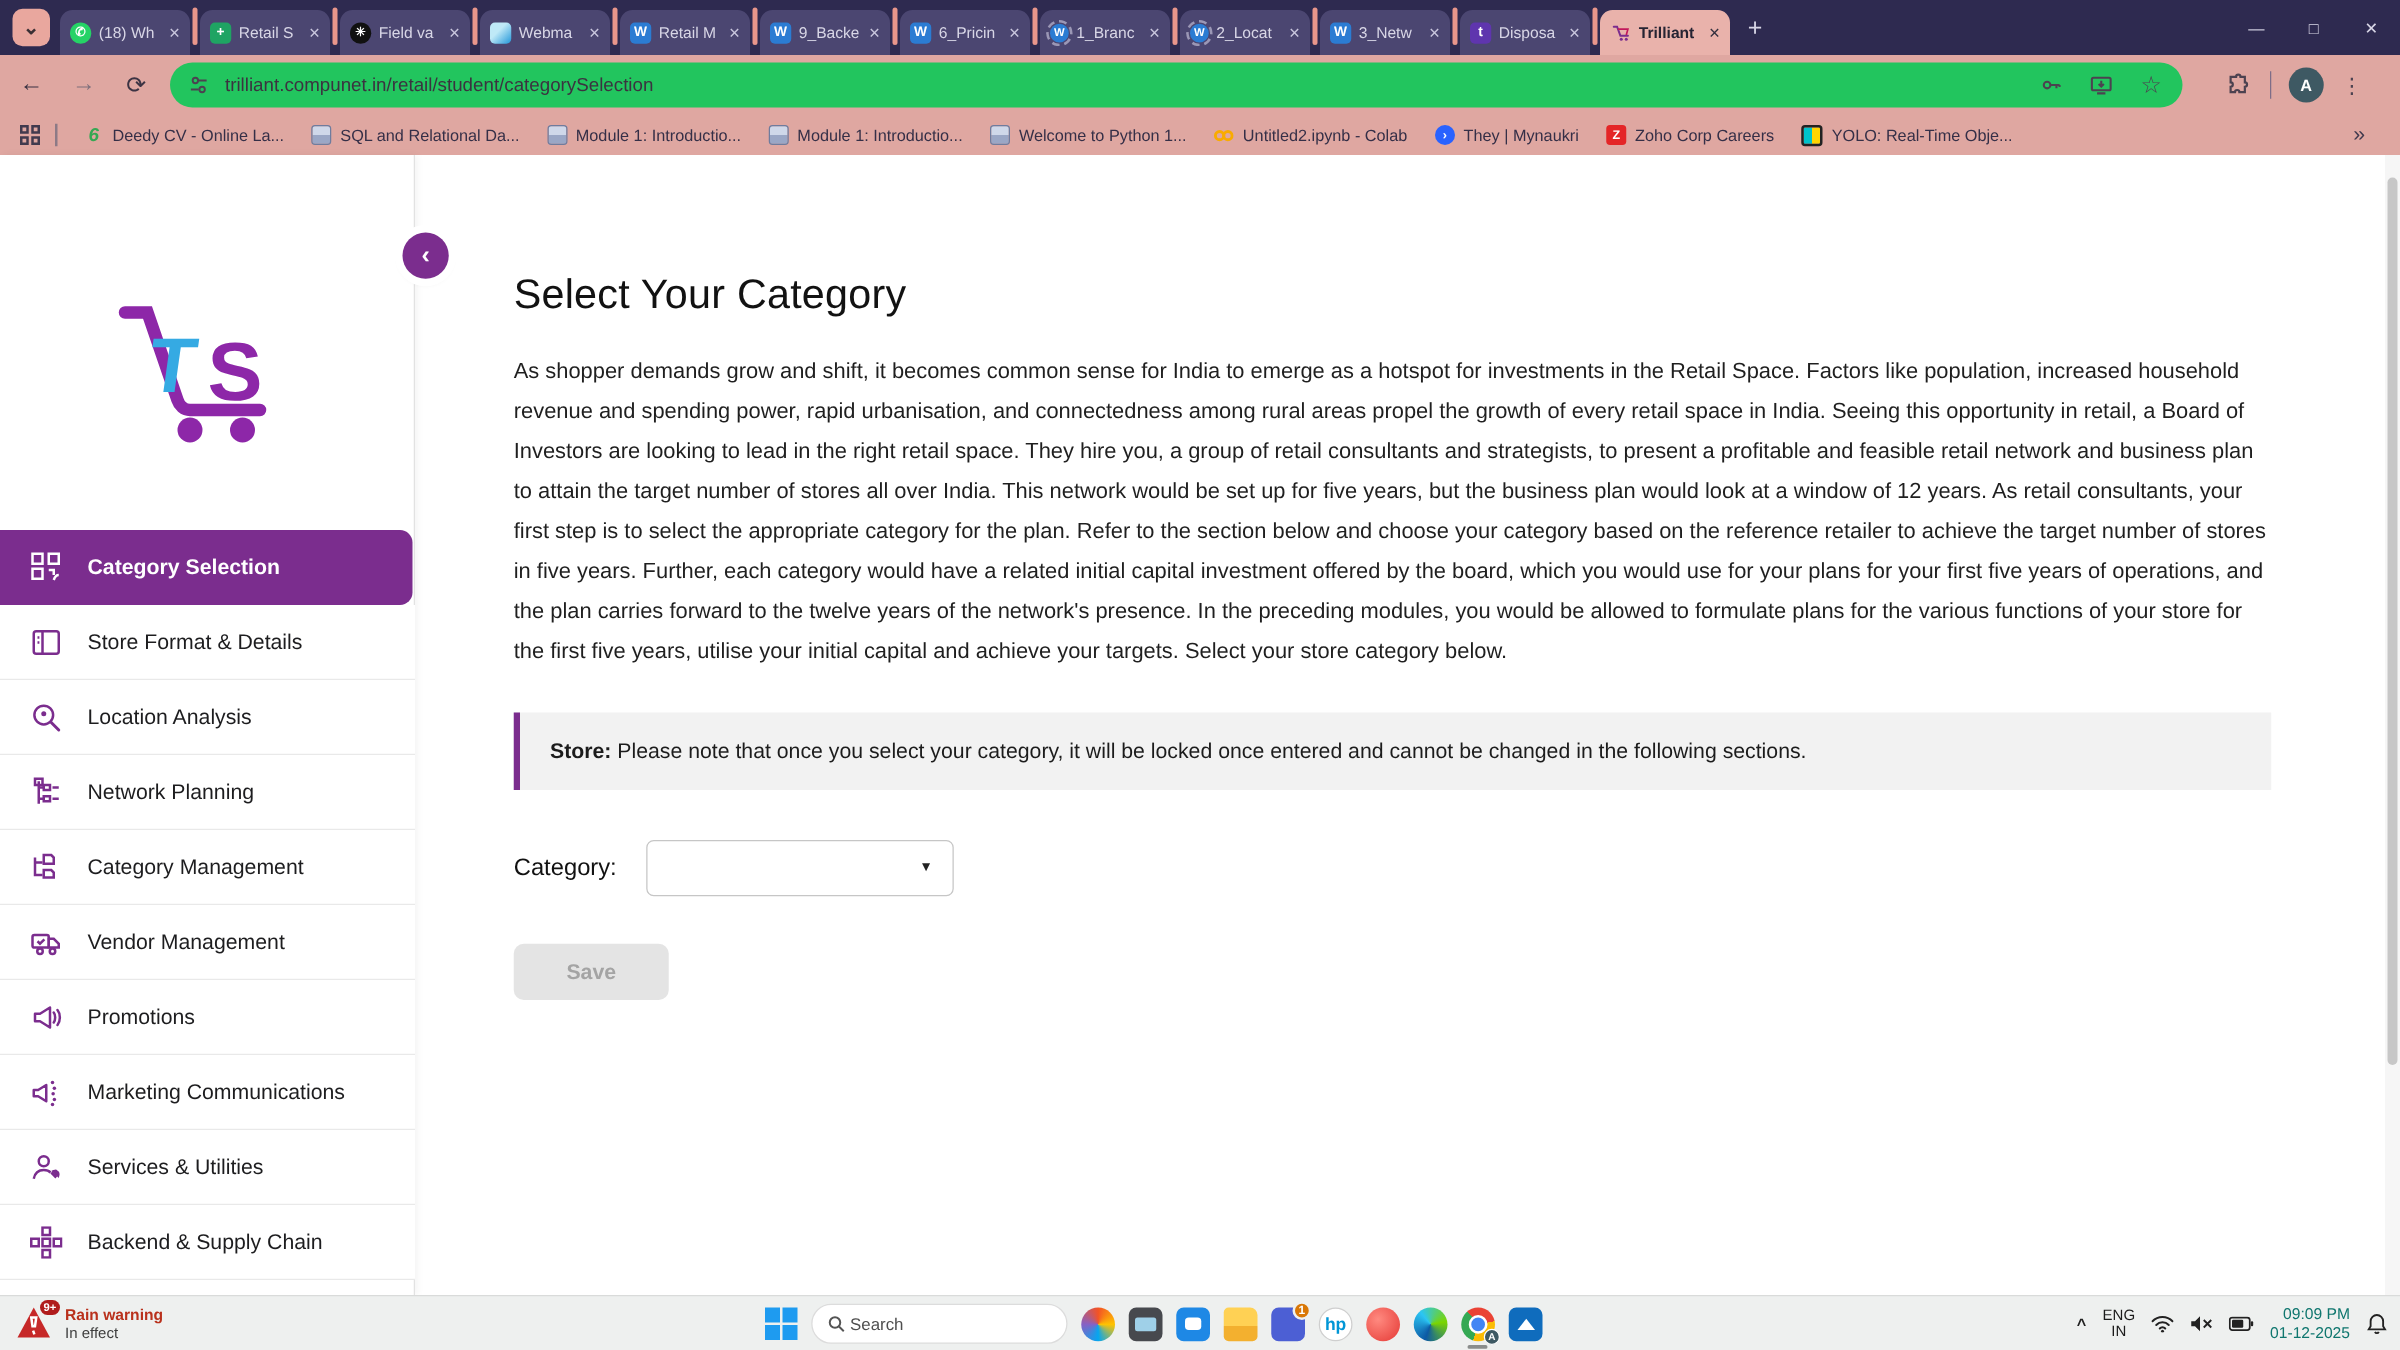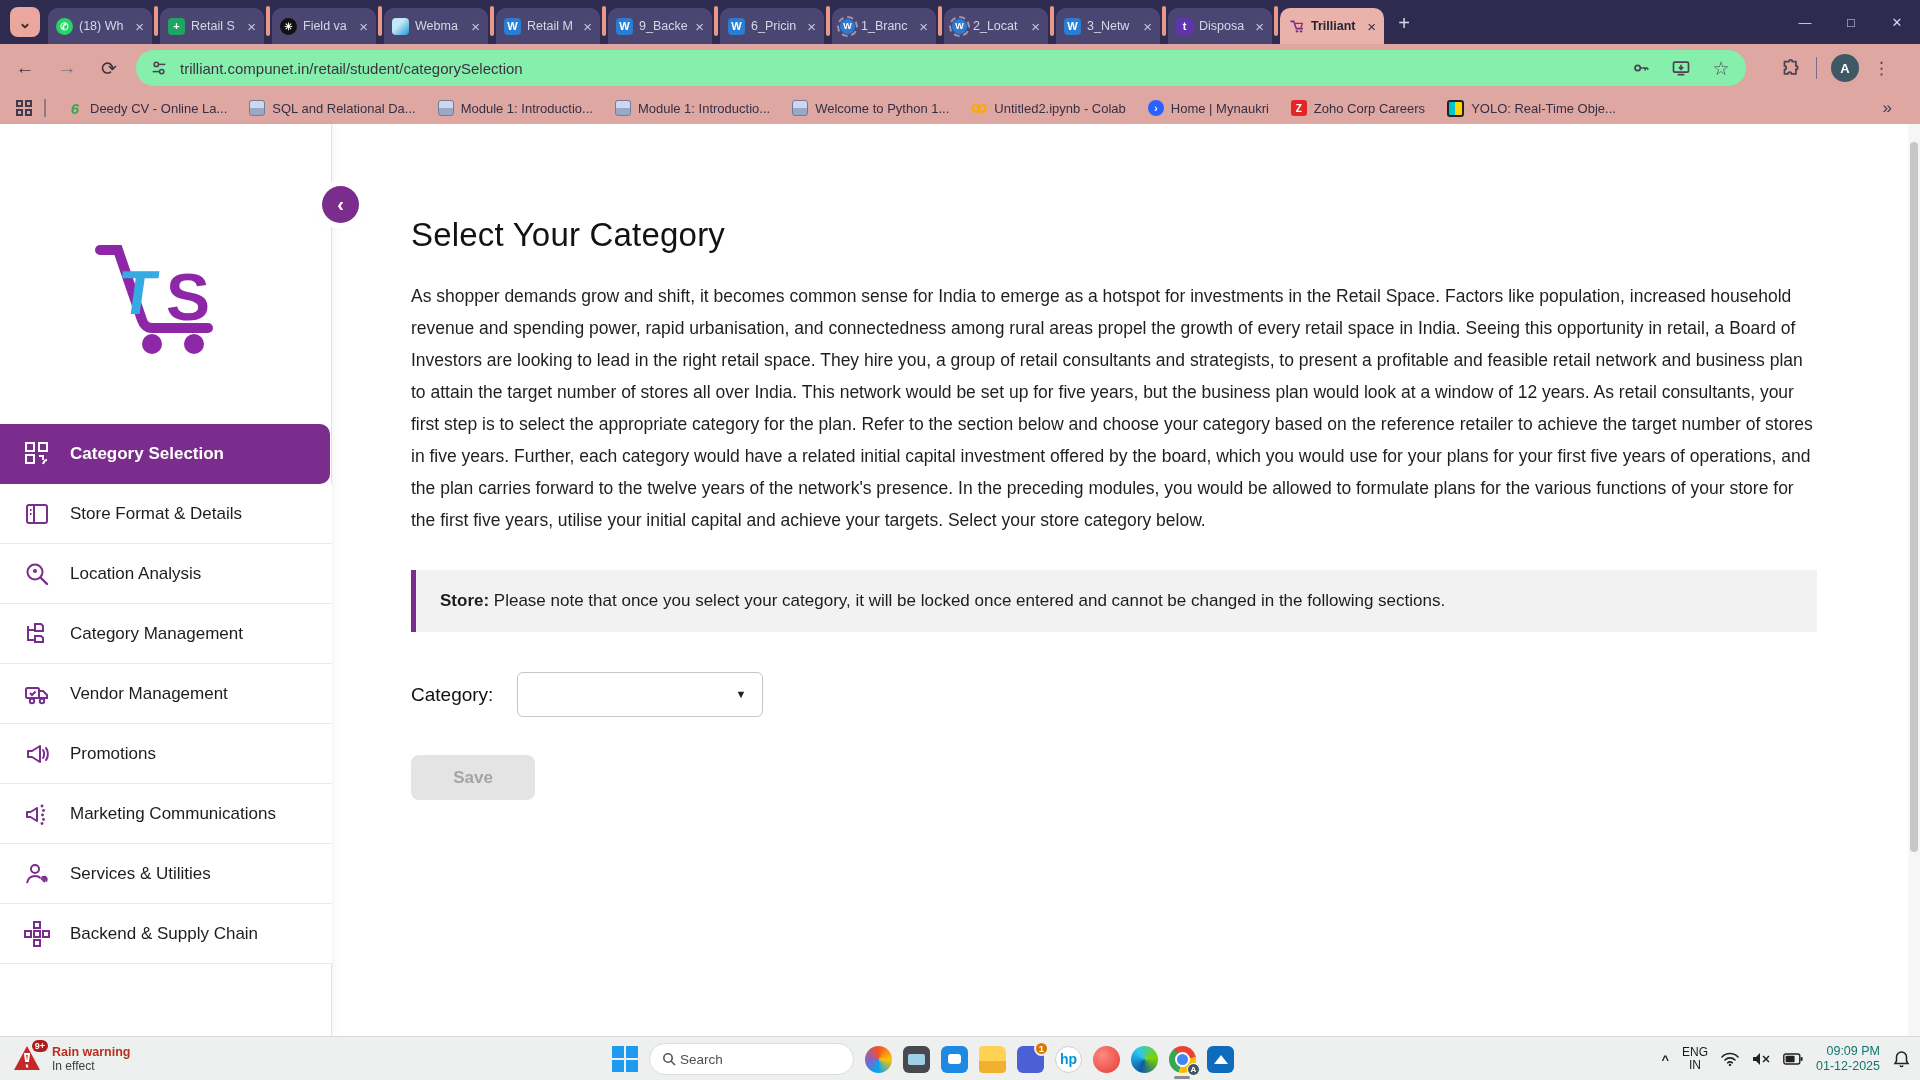--- a/index.html
+++ b/index.html
@@ -24,21 +24,21 @@
   .fav-word.sync { outline:2px dashed #9b97b5; outline-offset:1px; border-radius:50%; width:15px; height:15px; font-size:9px; }
   .fav-tapp { background:#5f35ae; text-transform:lowercase; }
   .new-tab-btn { width:28px; height:28px; margin:0 0 7px 6px; color:#d8d6e6; font-size:20px; display:flex; align-items:center; justify-content:center; border-radius:6px; }
   .win-controls { margin-left:auto; display:flex; height:100%; align-items:center; }
   .win-btn { width:46px; height:100%; display:flex; align-items:center; justify-content:center; color:#d8d6e6; font-size:13px; }
 
   
   .toolbar { position:absolute; left:0; top:44px; width:1920px; height:48px; background:#dfa7a1; display:flex; align-items:center; }
   .nav-btn { width:34px; height:34px; display:flex; align-items:center; justify-content:center; font-size:19px; color:#3c3343; margin-left:8px; border-radius:50%; }
   .nav-btn.fwd { color:#80707c; }
-  .url-pill { height:36px; flex:1; max-width:1610px; margin-left:10px; background:#86efac; border-radius:18px; display:flex; align-items:center; padding:0 14px; }
+  .url-pill { height:36px; flex:1; max-width:1610px; margin-left:10px; background:#22c55e; border-radius:18px; display:flex; align-items:center; padding:0 14px; }
   .site-icon { width:18px; height:18px; margin-right:12px; }
   .url-text { font-size:15px; color:#3b3340; flex:1; }
   .pill-ico { width:22px; height:22px; margin-left:18px; color:#4c4250; display:flex; align-items:center; justify-content:center; }
   .toolbar-right { display:flex; align-items:center; margin:0 14px 0 16px; gap:14px; }
   .ext-sep { width:1px; height:22px; background:#7e6d88; }
   .avatar { width:28px; height:28px; border-radius:50%; background:#3e5963; color:#fff; font-size:13px; font-weight:bold; display:flex; align-items:center; justify-content:center; }
   .kebab { color:#4c4250; font-size:17px; letter-spacing:0; }
 
   
   .bookmarks { position:absolute; left:0; top:92px; width:1920px; height:32px; background:#dfa7a1; display:flex; align-items:center; box-shadow:0 1px 0 #c98f89; }
@@ -298,21 +298,21 @@
     <span class="bm-ico bm-colab">
       <svg width="16" height="11" viewBox="0 0 24 16">
           <circle cx="7" cy="8" r="5" fill="none" stroke="#f9ab00" stroke-width="3.5"></circle>
           <circle cx="17" cy="8" r="5" fill="none" stroke="#f9ab00" stroke-width="3.5"></circle>
         </svg>
     </span>
     <span class="bm-label">Untitled2.ipynb - Colab</span>
   </span>
   <span class="bm">
     <span class="bm-ico bm-naukri">›</span>
-    <span class="bm-label">Home | Mynaukri</span>
+    <span class="bm-label">They | Mynaukri</span>
   </span>
   <span class="bm">
     <span class="bm-ico bm-zoho">Z</span>
     <span class="bm-label">Zoho Corp Careers</span>
   </span>
   <span class="bm">
     <span class="bm-ico bm-yolo"></span>
     <span class="bm-label">YOLO: Real-Time Obje...</span>
   </span>
 
@@ -357,20 +357,33 @@
       </div>
       <div class="nav-item">
         <span class="nav-ico">
           <svg width="26" height="26" viewBox="0 0 26 26">
               <circle cx="11" cy="11" r="7.5" fill="none" stroke="#7b2d8e" stroke-width="2"></circle>
               <circle cx="11" cy="10" r="2" fill="#7b2d8e"></circle>
               <path d="M17 17l6 6" stroke="#7b2d8e" stroke-width="2.4" stroke-linecap="round"></path>
             </svg>
         </span>
         <span class="lbl">Location Analysis</span>
+      </div>
+      <div class="nav-item">
+        <span class="nav-ico">
+          <svg width="26" height="26" viewBox="0 0 26 26">
+              <path d="M7 4v18M7 9h4M7 18h4" stroke="#7b2d8e" stroke-width="2" fill="none"></path>
+              <rect x="4" y="2" width="6" height="5" fill="none" stroke="#7b2d8e" stroke-width="2"></rect>
+              <rect x="11" y="7" width="5" height="4" fill="none" stroke="#7b2d8e" stroke-width="2"></rect>
+              <rect x="11" y="16" width="5" height="4" fill="none" stroke="#7b2d8e" stroke-width="2"></rect>
+              <line x1="18" y1="9" x2="23" y2="9" stroke="#7b2d8e" stroke-width="2"></line>
+              <line x1="18" y1="18" x2="23" y2="18" stroke="#7b2d8e" stroke-width="2"></line>
+            </svg>
+        </span>
+        <span class="lbl">Network Planning</span>
       </div>
       <div class="nav-item">
         <span class="nav-ico">
           <svg width="26" height="26" viewBox="0 0 26 26">
               <path d="M4 5v14h6M4 9h6" stroke="#7b2d8e" stroke-width="2" fill="none"></path>
               <path d="M11 3h6l2 2h0v5h-8zM11 15h6l2 2v4h-8z" fill="none" stroke="#7b2d8e" stroke-width="2"></path>
             </svg>
         </span>
         <span class="lbl">Category Management</span>
       </div>

